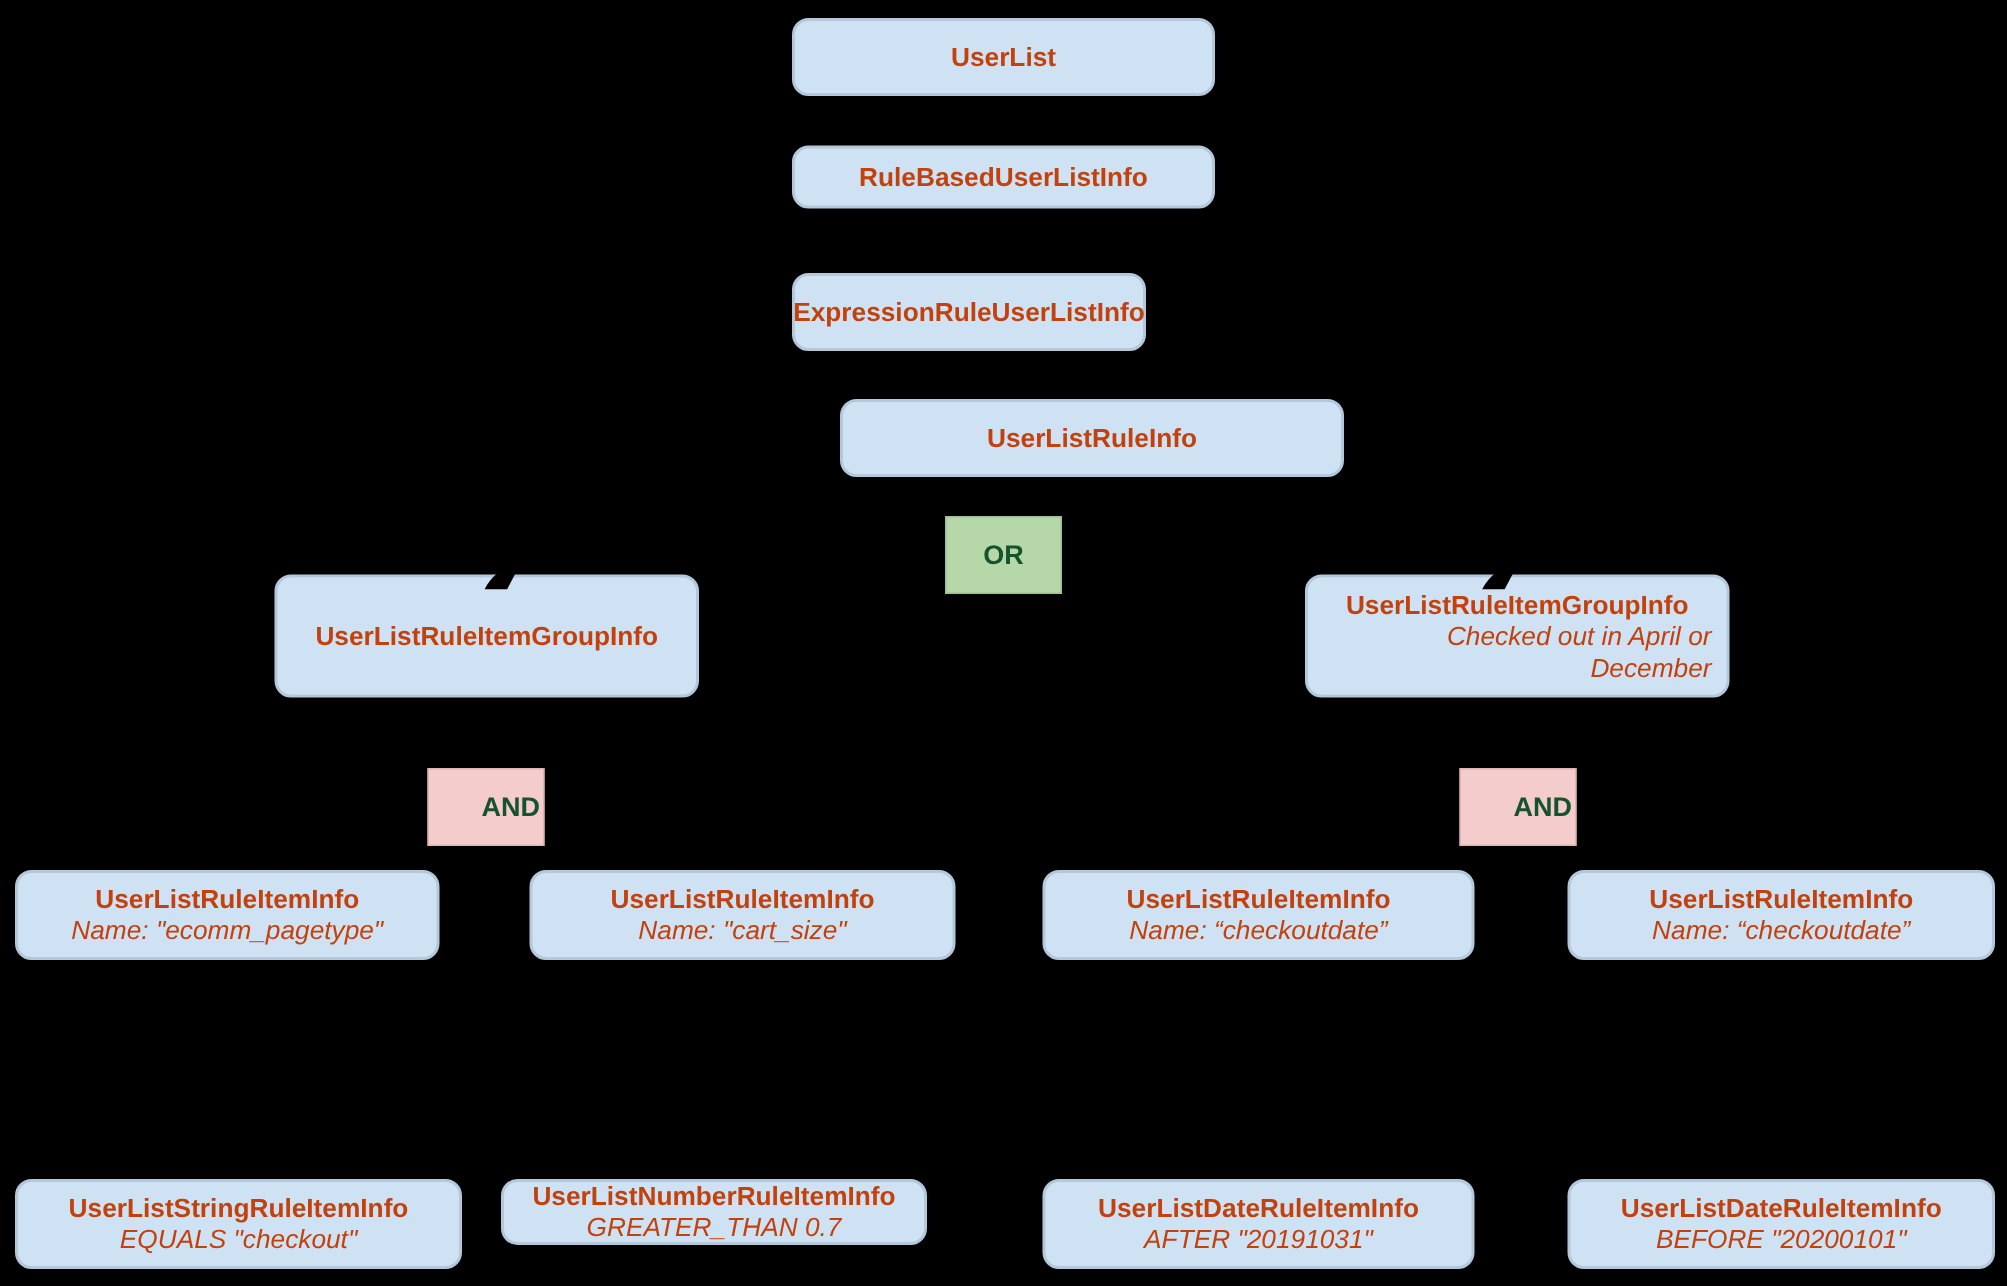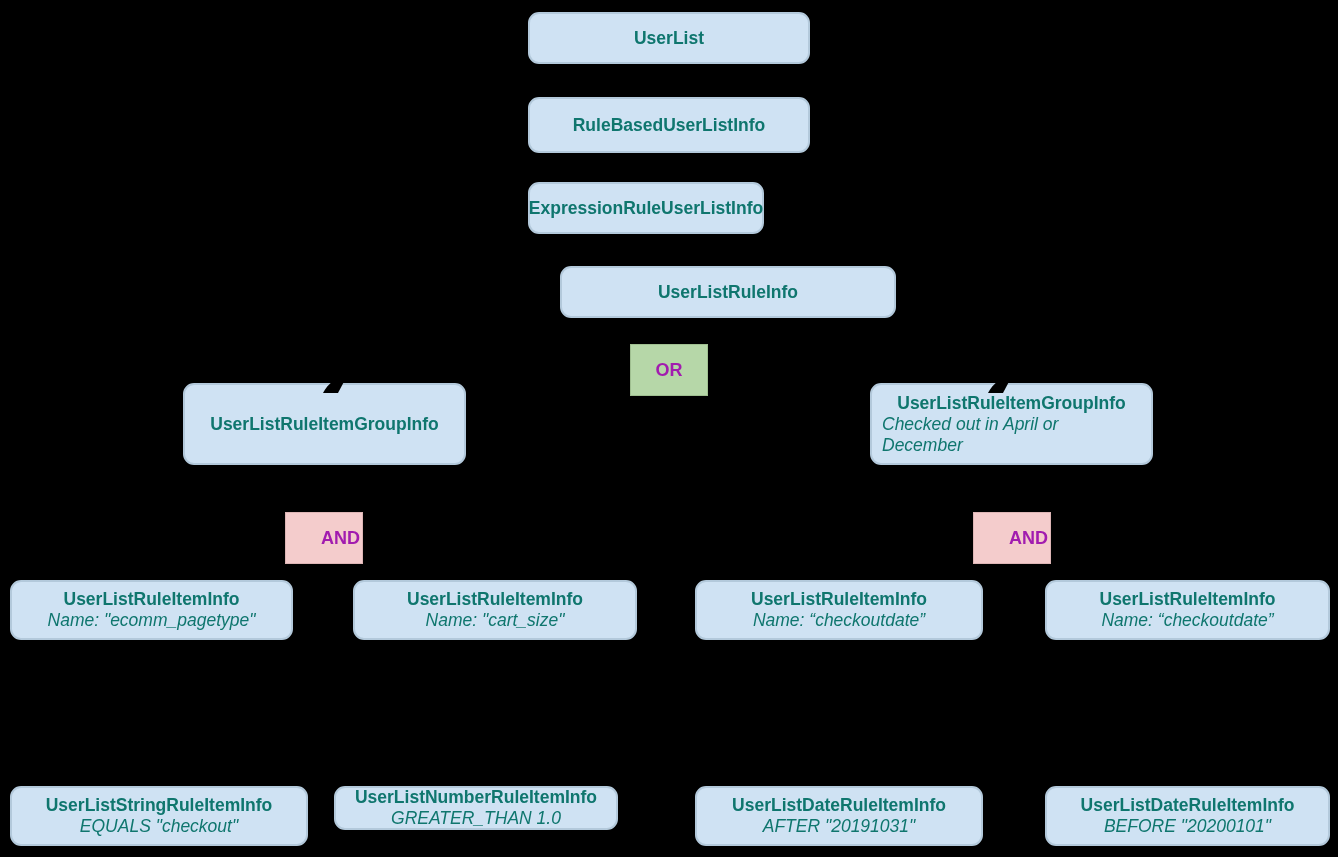--- a/index.html
+++ b/index.html
@@ -14,33 +14,33 @@
   .node {
     position: absolute;
     background: #cfe2f3;
     border: 2px solid #b3c9db;
     border-radius: 11px;
     box-sizing: border-box;
     display: flex;
     flex-direction: column;
     align-items: center;
     justify-content: center;
-    text-align: left;
-    color: #0f766e;
+    text-align: right;
+    color: #c2410c;
     padding: 2px 10px;
   }
   .op {
     position: absolute;
     background: #b6d7a8;
     border: 1px solid #9fbf90;
     box-sizing: border-box;
     display: flex;
     align-items: center;
     justify-content: center;
-    color: #a21caf;
+    color: #14532d;
     font-weight: bold;
     font-size: 18px;
   }
   .op.and {
     background: #f4cccc;
     border-color: #ddb5b5;
     padding-left: 33px;
   }
   .title {
     font-weight: bold;
@@ -61,21 +61,21 @@
 </style>
 </head>
 <body>
 
 <div class="stage">
 
   <div class="node" style="left:528px; top:12px; width:282px; height:52px;">
     <div class="title">UserList</div>
   </div>
 
-  <div class="node" style="left:528px; top:97px; width:282px; height:56px;">
+  <div class="node" style="left:528px; top:97px; width:282px; height:42px;">
     <div class="title">RuleBasedUserListInfo</div>
   </div>
 
   <div class="node" style="left:528px; top:182px; width:236px; height:52px;">
     <div class="title">ExpressionRuleUserListInfo</div>
   </div>
 
   <div class="node" style="left:560px; top:266px; width:336px; height:52px;">
     <div class="title">UserListRuleInfo</div>
   </div>
@@ -128,21 +128,21 @@
     <div class="desc">Name: “checkoutdate”</div>
   </div>
 
   <div class="node" style="left:10px; top:786px; width:298px; height:60px;">
     <div class="title">UserListStringRuleItemInfo</div>
     <div class="desc">EQUALS "checkout"</div>
   </div>
 
   <div class="node" style="left:334px; top:786px; width:284px; height:44px;">
     <div class="title">UserListNumberRuleItemInfo</div>
-    <div class="desc">GREATER_THAN 1.0</div>
+    <div class="desc">GREATER_THAN 0.7</div>
   </div>
 
   <div class="node" style="left:695px; top:786px; width:288px; height:60px;">
     <div class="title">UserListDateRuleItemInfo</div>
     <div class="desc">AFTER "20191031"</div>
   </div>
 
   <div class="node" style="left:1045px; top:786px; width:285px; height:60px;">
     <div class="title">UserListDateRuleItemInfo</div>
     <div class="desc">BEFORE "20200101"</div>

